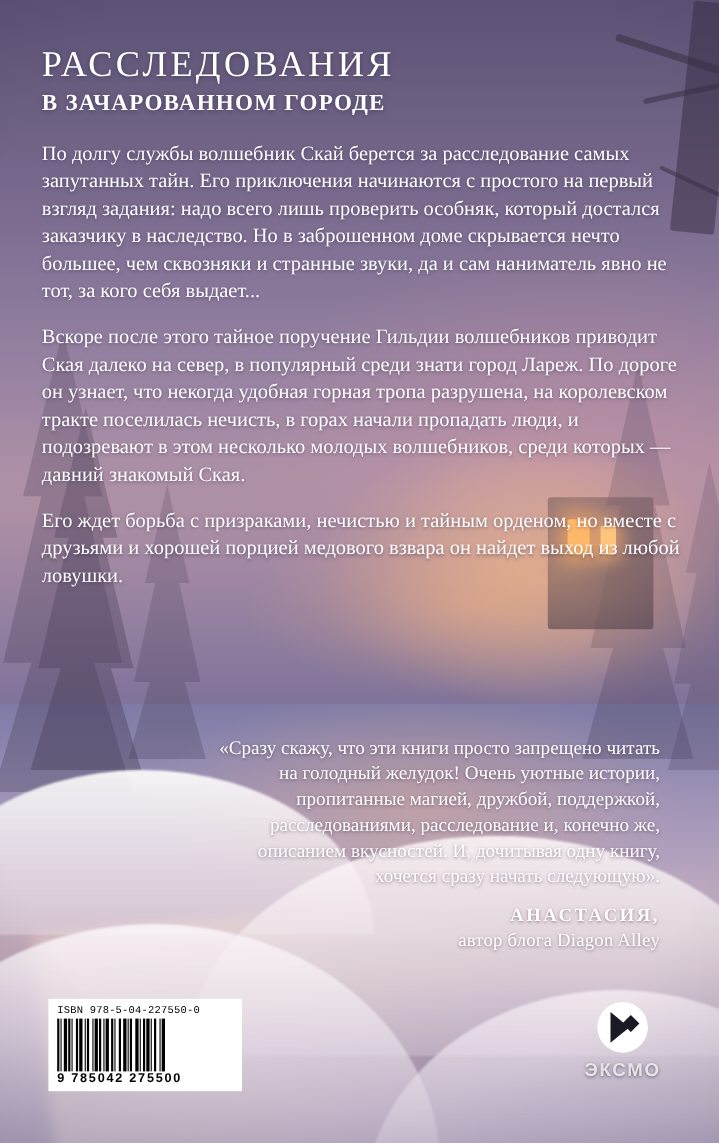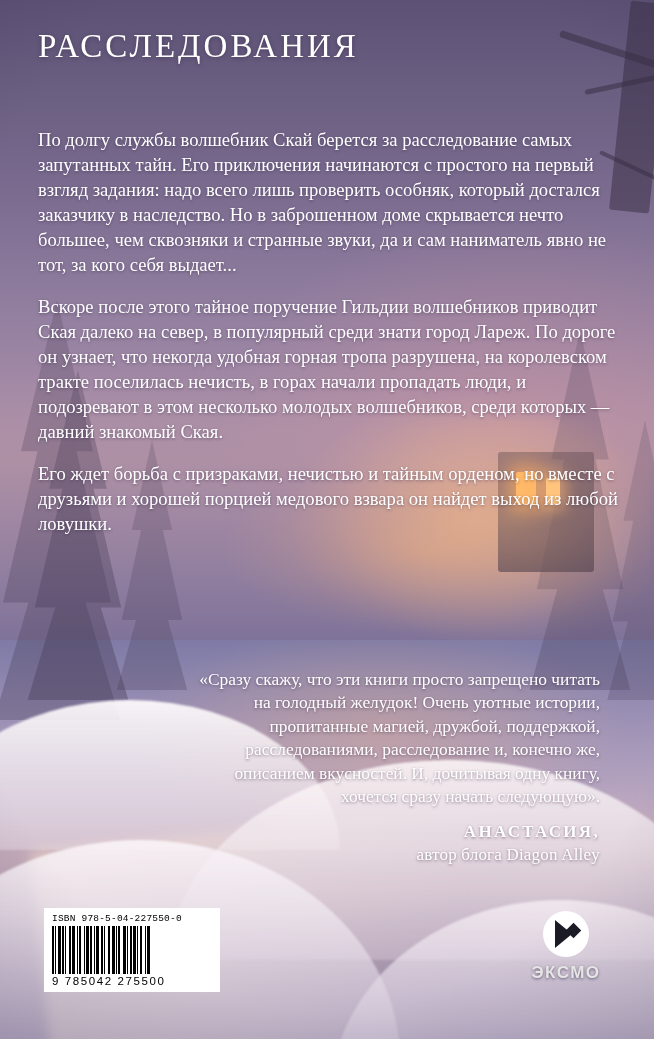--- a/index.html
+++ b/index.html
@@ -134,21 +134,21 @@
     background: radial-gradient(ellipse 110% 95% at 50% 45%, rgba(0,0,0,0) 55%, rgba(40,30,60,0.28) 100%);
     pointer-events: none;
   }
   
   .content {
     position: absolute;
     left: 0; top: 0; right: 0; bottom: 0;
   }
   .title-block {
     position: absolute;
-    left: 38px; top: 29px;
+    left: 38px; top: 42px;
     width: 580px;
   }
   .title-line1 {
     font-family: "Liberation Serif", serif;
     font-size: 33px;
     letter-spacing: 3.0px;
     color: #ffffff;
     text-transform: uppercase;
     line-height: 1.04;
     text-shadow: 0 1px 4px rgba(50,35,70,0.55);
@@ -225,20 +225,21 @@
   .bars i.s { width: 1px; }
   .bars i.m { width: 2px; }
   .bars i.w { width: 3px; }
   .bars i.g { background: transparent; }
   .ean-digits {
     font-family: "Liberation Sans", sans-serif;
     font-size: 11.5px;
     letter-spacing: 1.6px;
     color: #000;
     margin: 1px 0 0 2px;
+    font-weight: bold;
   }
   
   .publisher {
     position: absolute;
     right: 34px; bottom: 56px;
     width: 108px;
     text-align: center;
   }
   .pub-mark {
     width: 46px; height: 46px;
@@ -304,20 +305,21 @@
   <div class="path"></div>
   <div class="drift d2"></div>
   <div class="drift d3"></div>
   <div class="drift d4"></div>
   <div class="vignette"></div>
 
   <div class="content">
 
     <div class="title-block">
       <div class="title-line1">РАССЛЕДОВАНИЯ</div>
+      <div class="title-line2">В ЗАЧАРОВАННОМ ГОРОДЕ</div>
     </div>
 
     <div class="blurb">
       <p>По долгу службы волшебник Скай берется за расследование самых запутанных тайн. Его приключения начинаются с простого на первый взгляд задания: надо всего лишь проверить особняк, который достался заказчику в наследство. Но в заброшенном доме скрывается нечто большее, чем сквозняки и странные звуки, да и сам наниматель явно не тот, за кого себя выдает...</p>
       <p>Вскоре после этого тайное поручение Гильдии волшебников приводит Ская далеко на север, в популярный среди знати город Лареж. По дороге он узнает, что некогда удобная горная тропа разрушена, на королевском тракте поселилась нечисть, в горах начали пропадать люди, и подозревают в этом несколько молодых волшебников, среди которых  — давний знакомый Ская.</p>
       <p>Его ждет борьба с призраками, нечистью и тайным орденом, но вместе с друзьями и хорошей порцией медового взвара он найдет выход из любой ловушки.</p>
     </div>
 
     <div class="quote-block">
       <div>«Сразу скажу, что эти книги просто запрещено читать на голодный желудок! Очень уютные истории, пропитанные магией, дружбой, поддержкой, расследованиями, расследование и, конечно же, описанием вкусностей. И, дочитывая одну книгу, хочется сразу начать следующую».</div>

